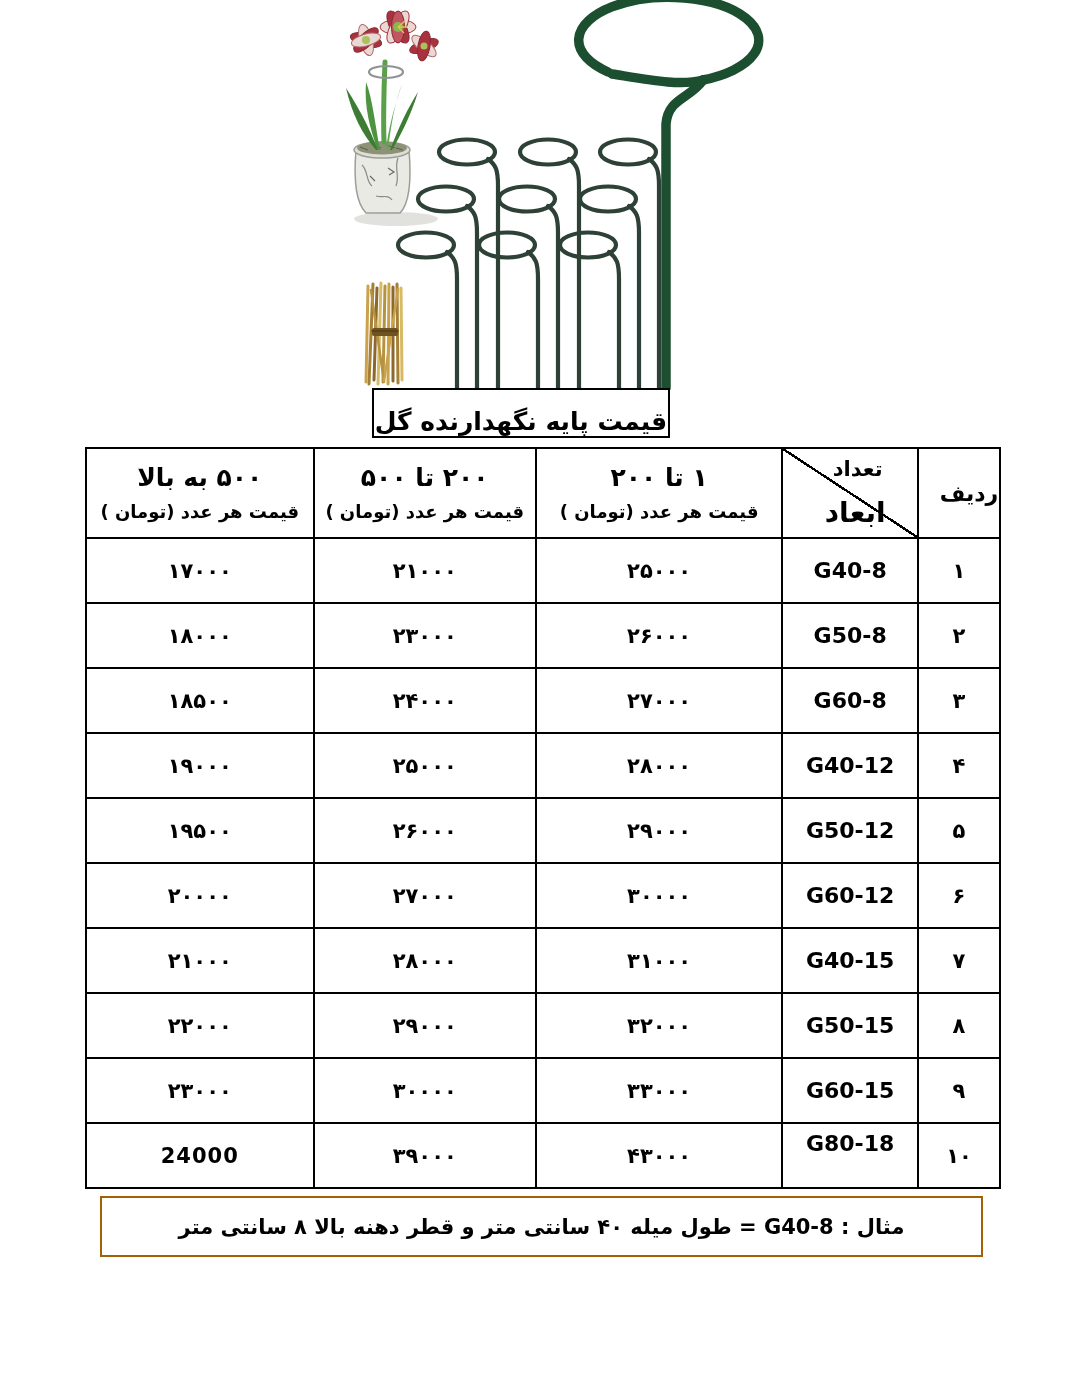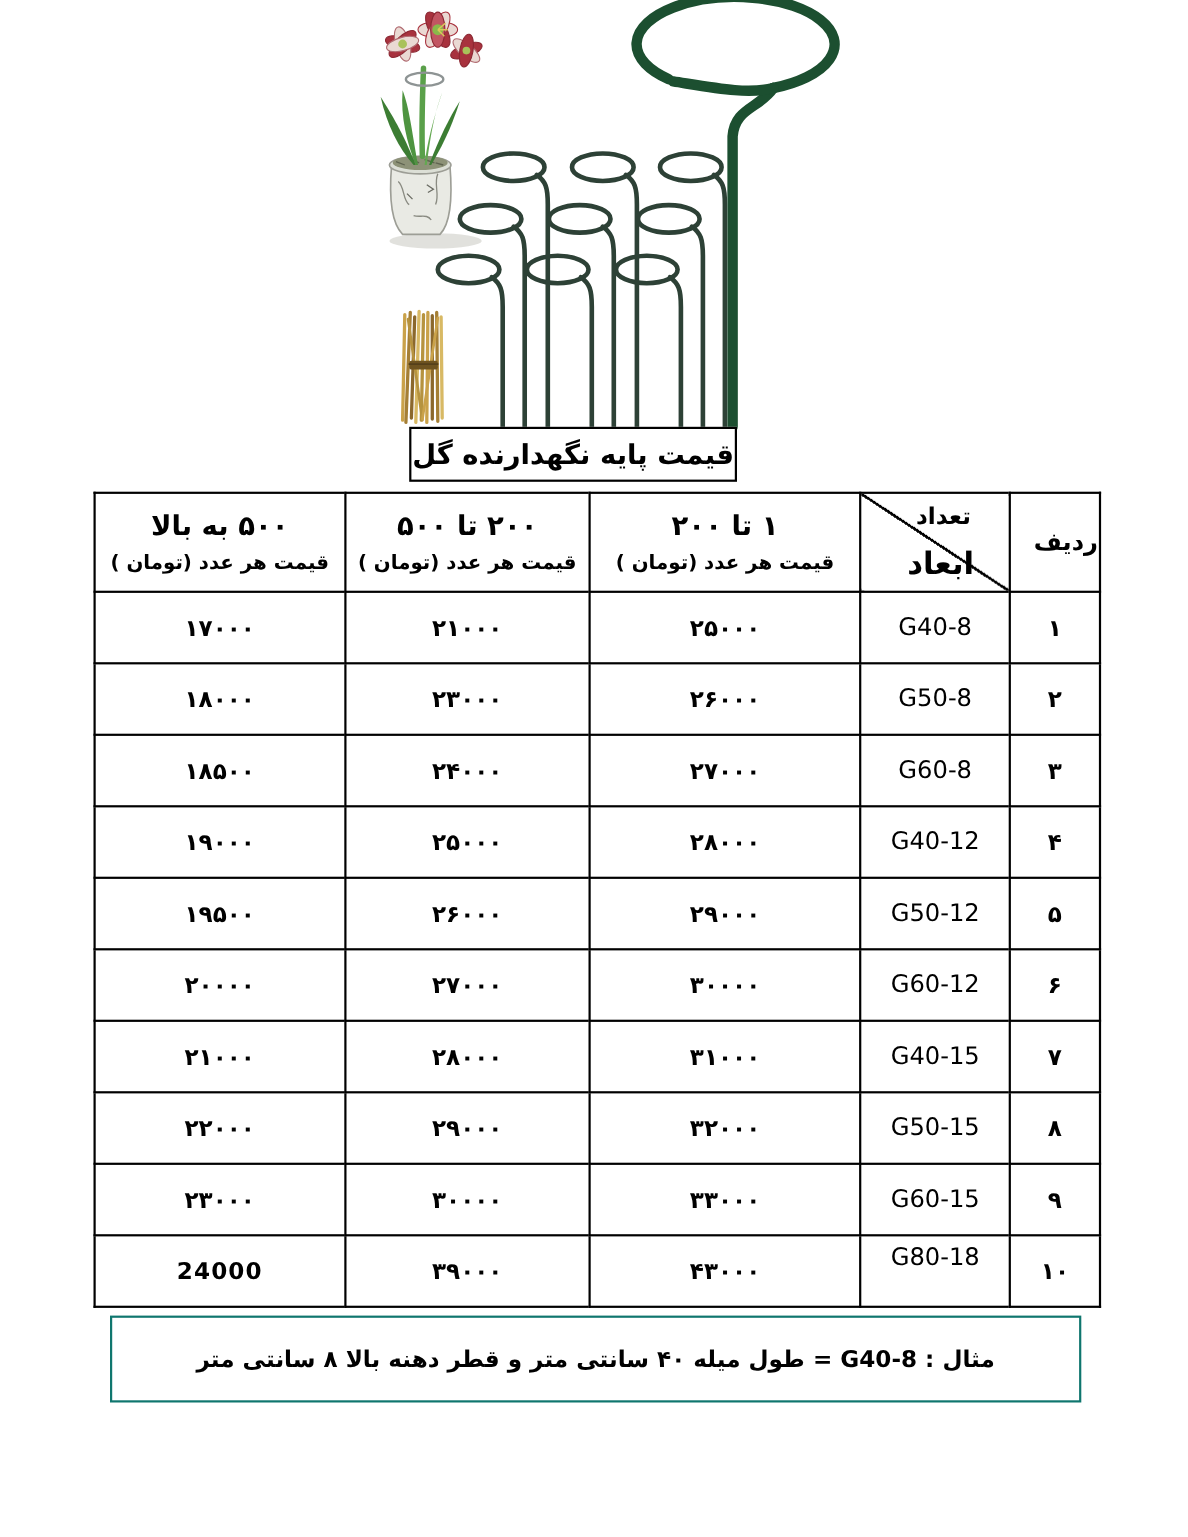--- a/index.html
+++ b/index.html
@@ -3,42 +3,42 @@
 <meta charset="utf-8">
 <style>
   html,body{margin:0;padding:0;background:#ffffff;}
   .page{position:relative;width:1080px;height:1397px;background:#fff;overflow:hidden;
         font-family:"DejaVu Sans",sans-serif;color:#000;}
   
   .hero{position:absolute;left:0;top:0;width:1080px;height:440px;}
   
   .title-box{position:absolute;left:372px;top:388px;width:298px;height:50px;
              background:#fff;border:2px solid #000;box-sizing:border-box;
-             display:flex;align-items:center;justify-content:center;z-index:5;}
+             display:flex;align-items:flex-end;justify-content:center;z-index:5;}
   .title-box span{font-weight:bold;font-size:25px;direction:rtl;}
   
   .price-table{position:absolute;left:85px;top:447px;width:916px;border-collapse:collapse;
                direction:rtl;z-index:4;}
   .price-table th,.price-table td{border:2px solid #000;text-align:center;vertical-align:middle;
                font-weight:bold;padding:0;}
   .price-table thead tr{height:90px;}
   .price-table tbody tr{height:65px;}
   .th-range{font-size:25px;line-height:1.1;margin-bottom:10px;}
   .th-unit{font-size:18px;line-height:1.1;}
   .th-radif{font-size:22px;margin-left:20px;}
   .matrix-cell{position:relative;
      background:linear-gradient(to right top,transparent calc(50% - 1.2px),#000 calc(50% - 1.2px),#000 calc(50% + 1.2px),transparent calc(50% + 1.2px));}
   .matrix-top{position:absolute;top:8px;right:14px;left:0;font-size:21px;text-align:center;padding-left:29px;}
   .matrix-bottom{position:absolute;bottom:8px;left:10px;right:0;font-size:28px;text-align:center;}
   td.c-num{font-size:21px;letter-spacing:1px;}
-  td.c-dim{font-size:22px;direction:ltr;font-weight:normal;margin-left:24px;}
+  td.c-dim{font-size:22px;direction:ltr;font-weight:bold;margin-left:24px;}
   td.c-no{font-size:21px;}
   .price-table tbody tr:last-child td.c-dim{vertical-align:top;padding-top:7px;}
   
-  .note-box{position:absolute;left:100px;top:1196px;width:883px;height:79px;border:2px solid #0f766e;
+  .note-box{position:absolute;left:100px;top:1196px;width:883px;height:61px;border:2px solid #a16207;
             box-sizing:border-box;display:flex;align-items:center;justify-content:center;z-index:4;}
   .note-box span{font-weight:bold;font-size:21px;direction:rtl;unicode-bidi:plaintext;}
 </style>
 </head>
 <body>
 
 <div class="page">
 
   <svg class="hero" viewBox="0 0 1080 440">
 

